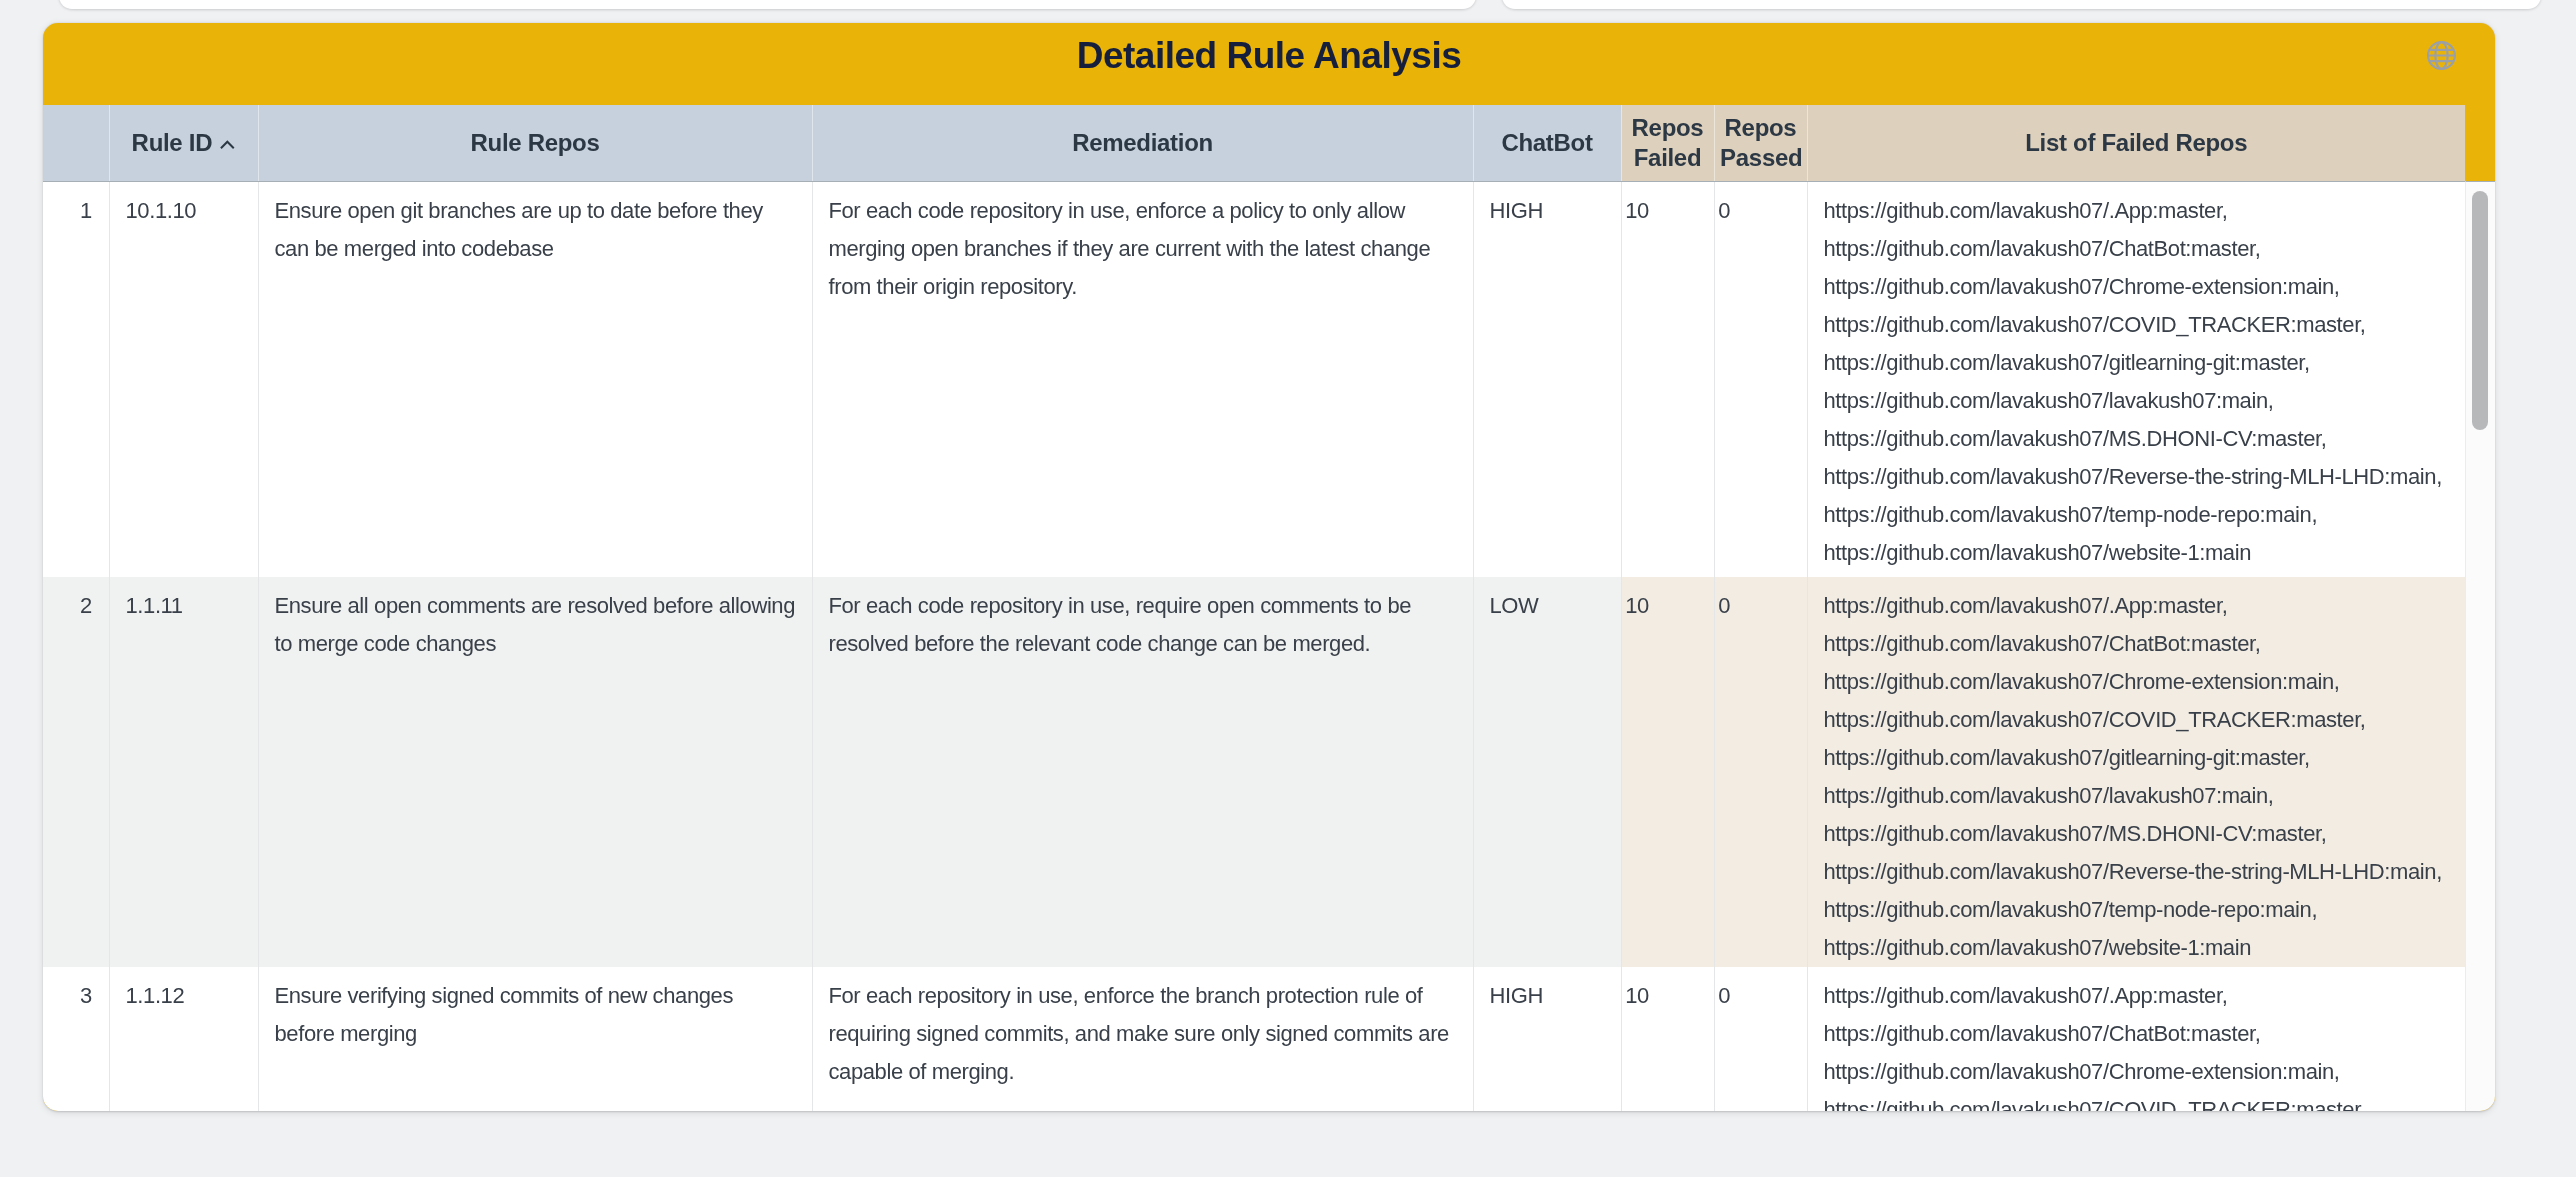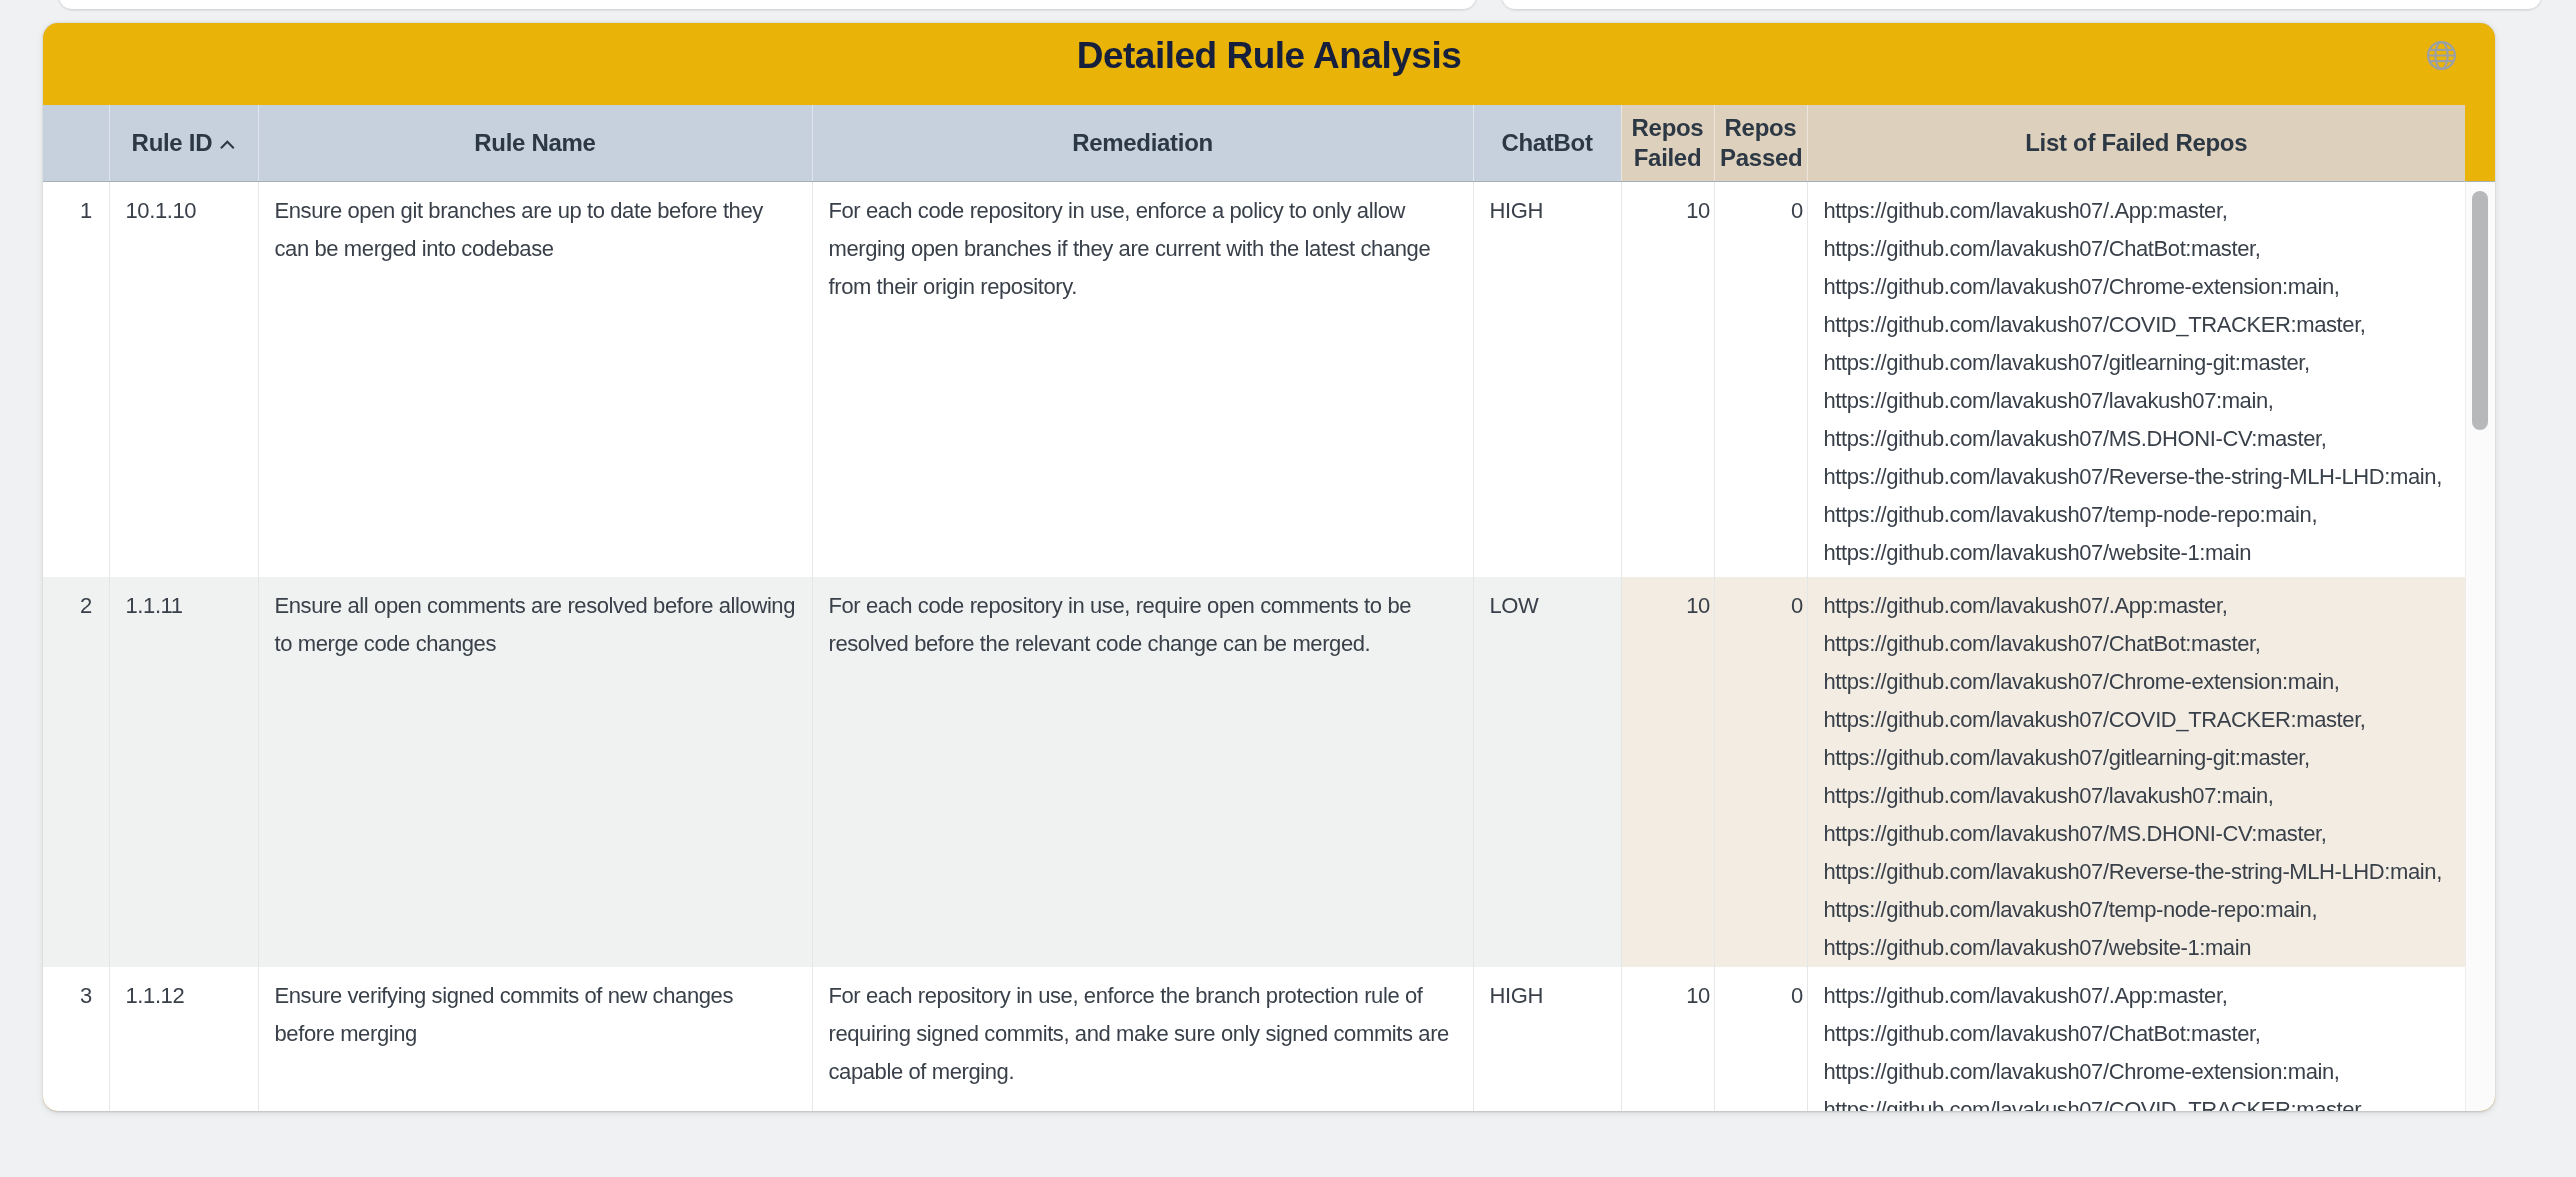--- a/index.html
+++ b/index.html
@@ -82,21 +82,21 @@
     padding: 10.2px 15px 0 16px;
     font-size: 22px; line-height: 38px; letter-spacing: -0.4px;
     color: #394049;
     border-right: 0.9px solid #e4e6e8;
     overflow: hidden;
     overflow-wrap: break-word;
     background: #ffffff;
   }
   .rules-table td:last-child { border-right: none; margin-top: 31px; }
   .rules-table td.idx    { text-align: right; padding-right: 16.7px; }
-  .rules-table td.center { text-align: right; padding-left: 3.7px; padding-right: 3.7px; }
+  .rules-table td.center { text-align: left; padding-left: 3.7px; padding-right: 3.7px; }
 
   .rules-table tr.r0 { height: 396px; }
   .rules-table tr.r1 { height: 388px; }
   .rules-table tr.r2 { height: 396px; }
 
   .rules-table tr.alt td       { background: #f0f1f1; }
   .rules-table tr.alt td.warm  { background: #f2ece3; }
 
   
   .v-scroll-track {
@@ -147,21 +147,21 @@
         <col class="c-list">
     </colgroup>
     <thead>
       <tr>
         <th class="cool"></th>
         <th class="cool">
           <span>Rule ID</span><span class="sort-caret"><svg width="16.7" height="11" viewBox="0 0 18 12" fill="none" stroke="#2d3845" stroke-width="2.2">
                 <polyline points="2,10 9,3 16,10"></polyline>
               </svg></span>
         </th>
-        <th class="cool">Rule Name</th>
+        <th class="cool">Rule Repos</th>
         <th class="cool">Remediation</th>
         <th class="cool">ChatBot</th>
         <th class="warm">Repos Failed</th>
         <th class="warm">Repos Passed</th>
         <th class="warm">List of Failed Repos</th>
       </tr>
     </thead>
     <tbody>
       <tr class="r0">
         <td class="idx">1</td>

